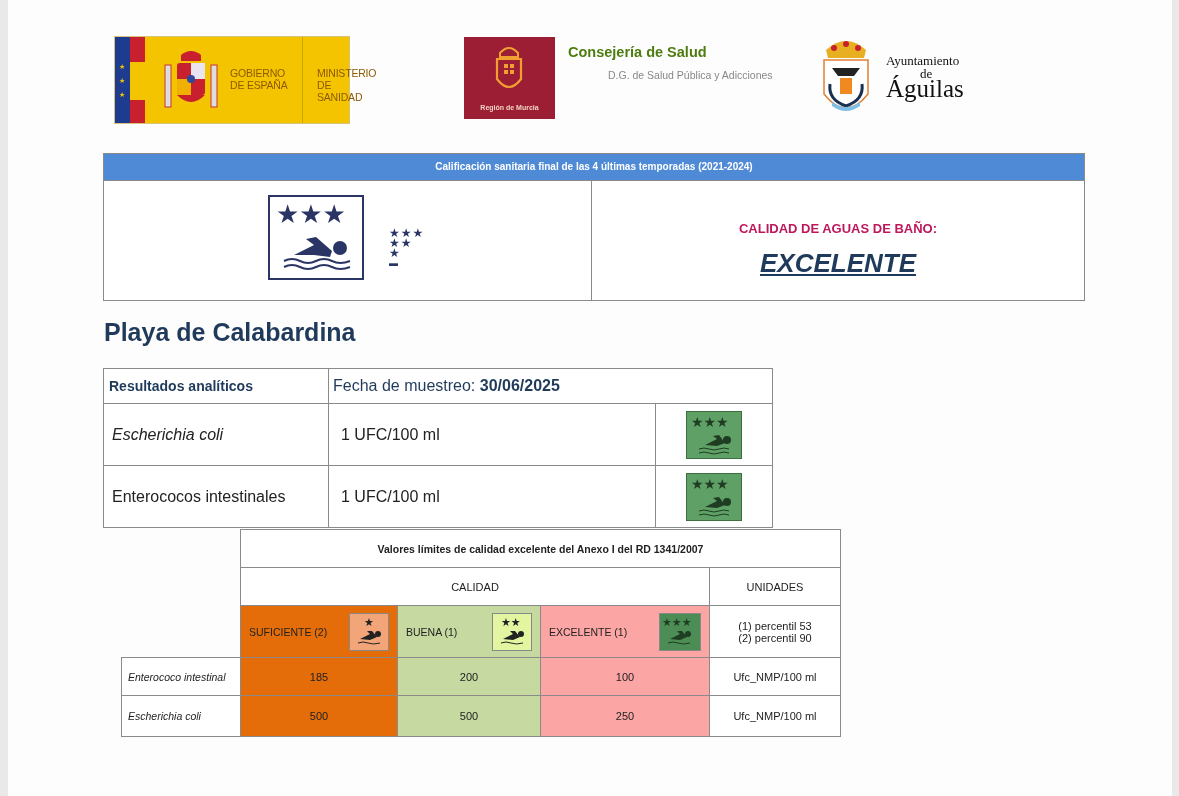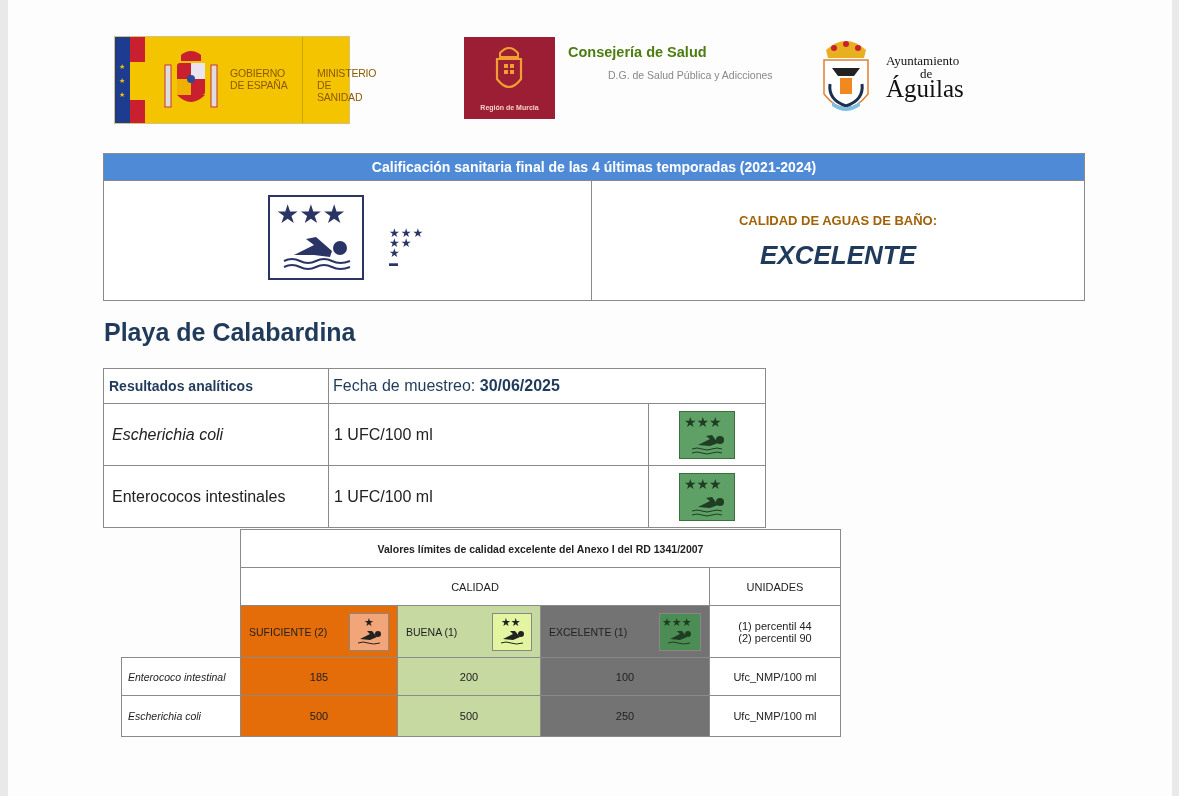--- a/index.html
+++ b/index.html
@@ -18,50 +18,50 @@
   .murcia{left:464px;top:37px;width:91px;height:82px;background:#9c1e35;}
   .murcia .label{position:absolute;bottom:8px;left:0;width:100%;text-align:center;color:#f3d2c2;font-size:7px;font-weight:bold;}
   .consejeria-title{left:568px;top:44px;font-size:14.5px;font-weight:bold;color:#4d7c0f;}
   .consejeria-sub{left:568px;top:69px;font-size:10.5px;color:#888;padding-left:40px;}
   .aguilas-shield{left:820px;top:32px;width:52px;height:86px;}
   .aguilas-t1{left:886px;top:53px;font-family:"Liberation Serif",serif;font-size:13px;color:#111;}
   .aguilas-t2{left:920px;top:66px;font-family:"Liberation Serif",serif;font-size:13px;color:#111;}
   .aguilas-t3{left:886px;top:75px;font-family:"Liberation Serif",serif;font-size:25px;color:#111;}
   
   .calif{left:103px;top:153px;width:982px;height:148px;border:1px solid #8a8a8a;box-sizing:border-box;background:#fff;}
-  .calif-head{height:26px;background:#4f8ad6;color:#fff;font-weight:bold;font-size:14px;text-align:center;line-height:26px;border-bottom:1px solid #8a8a8a;}
+  .calif-head{height:26px;background:#4f8ad6;color:#fff;font-weight:bold;font-size:10px;text-align:center;line-height:26px;border-bottom:1px solid #8a8a8a;}
   .calif-left{position:absolute;left:0;top:27px;width:487px;height:119px;border-right:1px solid #8a8a8a;}
   .calif-right{position:absolute;left:488px;top:27px;width:492px;height:119px;text-align:center;}
-  .calif-q{margin-top:32px;font-size:13px;font-weight:bold;color:#a16207;}
-  .calif-v{margin-top:12px;font-size:26px;font-weight:bold;font-style:italic;color:#1f3a5a;}
+  .calif-q{margin-top:40px;font-size:13px;font-weight:bold;color:#be185d;}
+  .calif-v{margin-top:12px;font-size:26px;font-weight:bold;font-style:italic;color:#1f3a5a;text-decoration:underline;}
   .bigicon{position:absolute;left:164px;top:14px;width:96px;height:85px;border:2px solid #2a3566;box-sizing:border-box;}
   .small-stars{position:absolute;left:285px;top:47px;color:#2a3566;font-size:12px;line-height:10px;letter-spacing:1px;}
   
   .beach{left:104px;top:318px;font-size:25px;font-weight:bold;color:#1f3a5a;}
   
   table{border-collapse:collapse;}
   .res{left:103px;top:368px;}
   .res td{border:1px solid #8a8a8a;height:61px;padding:0;font-size:16px;color:#222;background:#fff;}
   .res tr.hdr td{height:34px;}
   .res .c1{width:216px;padding-left:8px;}
-  .res .c2{width:314px;padding-left:5px;}
+  .res .c2{width:314px;padding-left:12px;}
   .res .c3{width:116px;text-align:center;}
   .res .hdr .c1{font-size:14px;font-weight:bold;color:#1f3a5a;padding-left:5px;}
   .res .hdr .c2{color:#1f3a5a;padding-left:4px;}
   .greenicon{display:inline-block;width:54px;height:46px;background:#5fa066;border:1px solid #3c6e40;vertical-align:middle;position:relative;}
   
   .lim{left:121px;top:529px;}
   .lim td{border:1px solid #8a8a8a;font-size:11px;color:#222;text-align:center;padding:0;}
   .lim .blank{border:none;background:transparent;}
   .lim .title{height:37px;font-weight:bold;font-size:10.5px;background:#fff;}
   .lim .calhdr{height:37px;background:#fff;margin-left:9px;}
   .lim .cathdr td{height:51px;}
   .lim .suf{background:#e46d0a;}
   .lim .bue{background:#c5d9a0;}
-  .lim .exc{background:#737373;}
+  .lim .exc{background:#fca5a5;}
   .lim .unit{background:#fff;}
   .lim .rowlabel{width:112px;text-align:left;padding-left:6px;font-style:italic;font-size:10.5px;background:#fff;}
   .lim .val{height:37px;}
   .cat{display:flex;align-items:center;justify-content:space-between;padding:0 8px;text-align:left;font-size:10.5px;}
   .sicon{width:40px;height:38px;border:1px solid #888;position:relative;box-sizing:border-box;}
 </style>
 </head>
 <body>
 
 <div class="page">
@@ -225,21 +225,21 @@
               <span>EXCELENTE (1)</span>
           <div class="sicon" style="background:#4c8d55;width:42px;"><svg width="40" height="36" viewBox="0 0 40 36">
                   <text x="2" y="12" font-size="11" fill="#1f3d22" font-family="DejaVu Sans, sans-serif">★★★</text>
                   <circle cx="28" cy="20" r="3" fill="#1f3d22"></circle>
                   <path d="M10 25 L20 20 L17 17 L22 17 L27 23 L20 26Z" fill="#1f3d22"></path>
                   <path d="M8 29 Q13 27 18 29 T30 29" stroke="#1f3d22" fill="none"></path>
                 </svg></div>
             </div>
       </td>
       <td class="unit">
-        <div>(1) percentil 44</div>
+        <div>(1) percentil 53</div>
         <div>(2) percentil 90</div>
       </td>
     </tr>
     <tr>
       <td class="rowlabel val">Enterococo intestinal</td>
       <td class="suf val">185</td>
       <td class="bue val">200</td>
       <td class="exc val">100</td>
       <td class="unit val">Ufc_NMP/100 ml</td>
     </tr>

